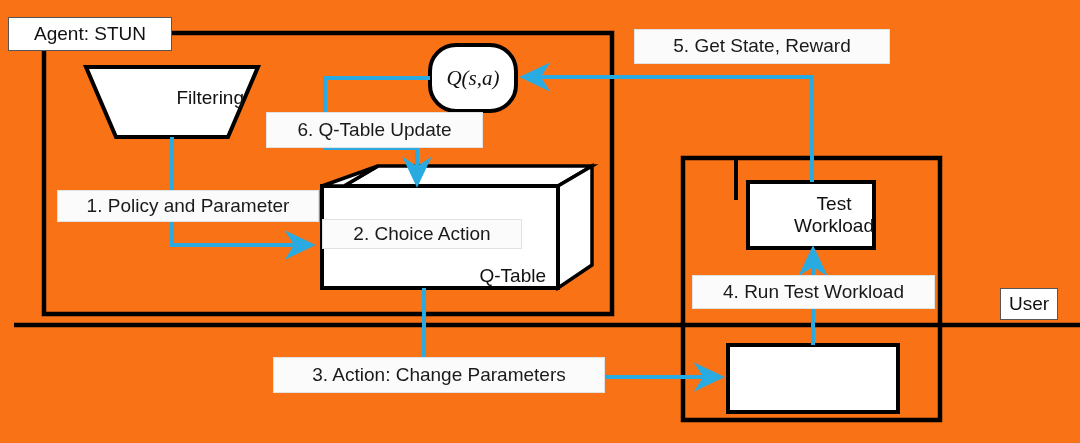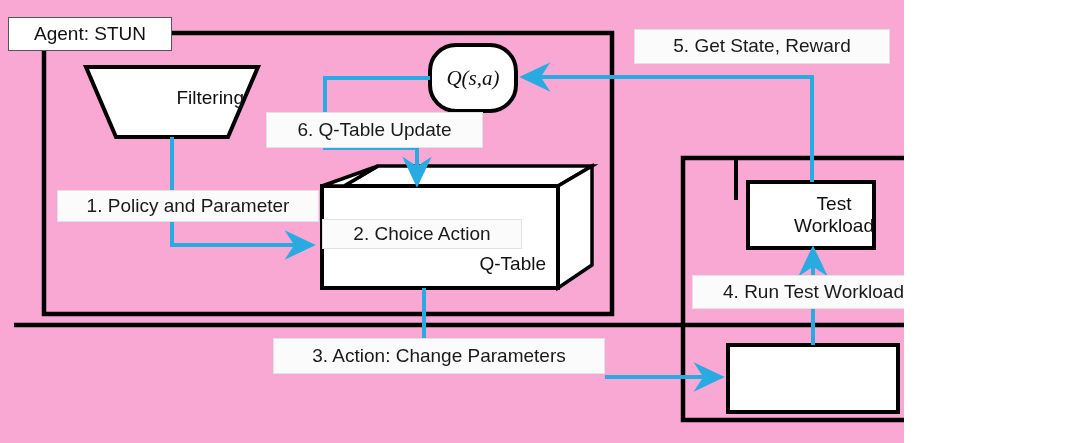--- a/index.html
+++ b/index.html
@@ -2,23 +2,23 @@
 <html><head>
 <meta charset="utf-8">
 <style>
   html, body {
     margin: 0;
     padding: 0;
     background: #ffffff;
   }
   #canvas {
     position: relative;
-    width: 904px;
+    width: 1080px;
     height: 443px;
-    background: #f9a8d4;
+    background: #f97316;
     font-family: "Liberation Sans", sans-serif;
     overflow: hidden;
   }
   svg.layer {
     position: absolute;
     left: 0;
     top: 0;
     width: 1080px;
     height: 443px;
   }
@@ -137,35 +137,35 @@
   </div>
 
   <div class="qtext" style="left:430px; top:45px; width:86px; height:66px;">
     <span>Q(s,a)</span>
   </div>
 
   <div class="lbl" style="left:322px; top:219px; width:200px; height:30px;">
     <span>2. Choice Action</span>
   </div>
 
-  <div class="nodetext" style="left:386px; top:250px; width:160px; height:28px; justify-content:flex-end;">
+  <div class="nodetext" style="left:386px; top:262px; width:160px; height:28px; justify-content:flex-end;">
     <span>Q-Table</span>
   </div>
 
   <div class="nodetext" style="left:748px; top:182px; width:126px; height:66px;">
     <span>Test
 Workload</span>
   </div>
 
 
   <div class="lbl" style="left:57px; top:190px; width:262px; height:32px;">
     <span>1. Policy and Parameter</span>
   </div>
 
-  <div class="lbl" style="left:273px; top:338px; width:332px; height:36px;">
+  <div class="lbl" style="left:273px; top:357px; width:332px; height:36px;">
     <span>3. Action: Change Parameters</span>
   </div>
 
   <div class="lbl" style="left:692px; top:275px; width:243px; height:34px;">
     <span>4. Run Test Workload</span>
   </div>
 
   <div class="lbl" style="left:634px; top:29px; width:256px; height:35px;">
     <span>5. Get State, Reward</span>
   </div>

